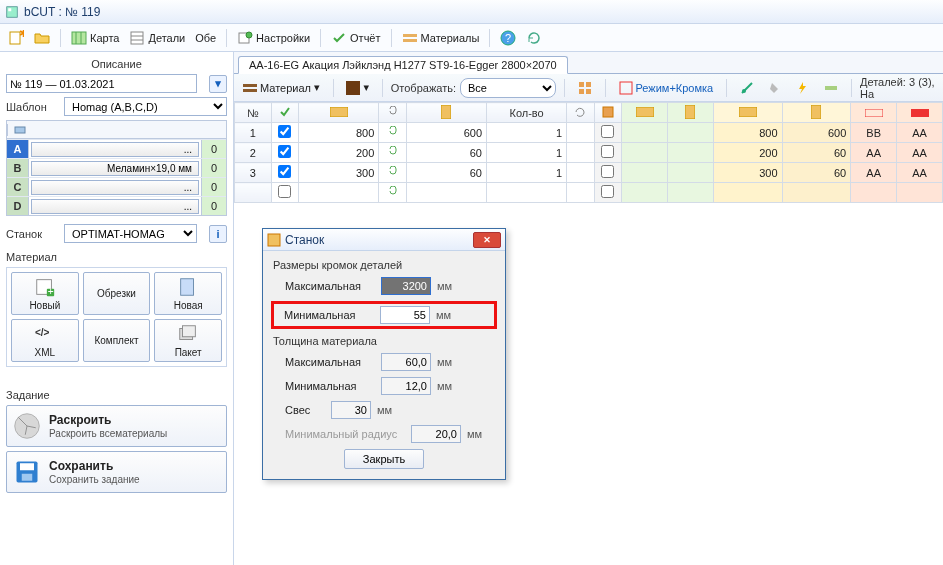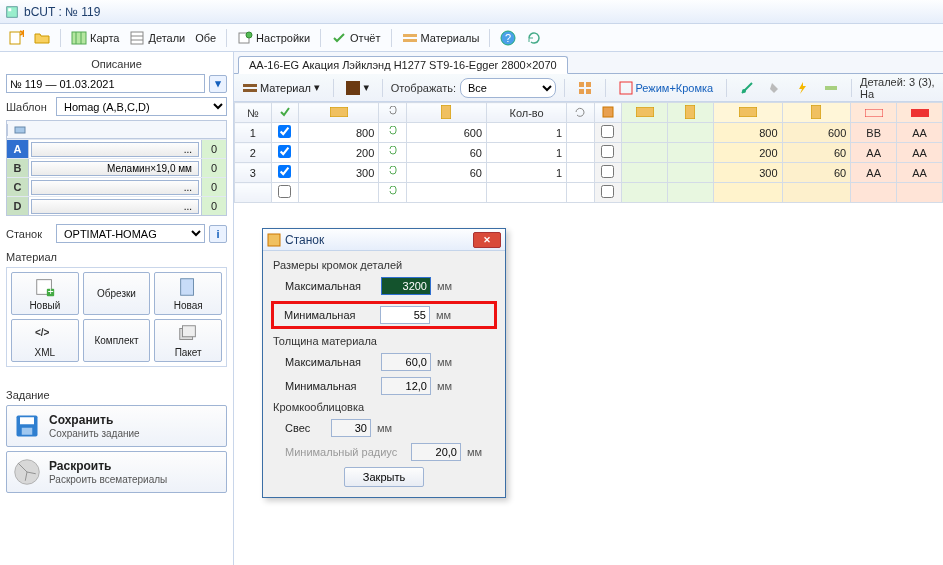--- a/index.html
+++ b/index.html
@@ -15,21 +15,21 @@
 .tbtn { display: flex; align-items: center; gap: 3px; padding: 2px 4px; border-radius: 2px; }
 .tbtn svg { width: 16px; height: 16px; }
 .sep { width: 1px; height: 18px; background: #d0d8e6; margin: 0 4px; }
 
 
 .main { display: flex; height: calc(100% - 52px); }
 .left { width: 234px; border-right: 1px solid #c9d6ea; padding: 4px 6px; display: flex; flex-direction: column; gap: 4px; background: #fff; }
 .right { flex: 1; display: flex; flex-direction: column; position: relative; }
 
 .lbl { color: #333; }
-.fld-row { display: flex; align-items: center; gap: 4px; }
+.fld-row { display: flex; align-items: center; gap: 12px; }
 input[type=text], select {
   border: 1px solid #9fb4d4; background: #fff; padding: 1px 3px; font-size: 11px; height: 19px;
 }
 .info-btn { width: 18px; height: 18px; border: 1px solid #9fb4d4; background: #eaf2ff; display:flex; align-items:center; justify-content:center; border-radius:2px; color:#1560bd; font-weight:bold; }
 
 .section-title { text-align: center; margin-top: 2px; }
 
 
 .kromka-table { border: 1px solid #bcc9df; }
 .kromka-head { display:flex; background:#f4f7fc; border-bottom:1px solid #bcc9df; height:18px; align-items:center; }
@@ -80,21 +80,21 @@
 
 .modal { position:absolute; left:262px; top:228px; width:244px; border:1px solid #3b6ea5; background:#f0f0f0; box-shadow:3px 3px 6px rgba(0,0,0,0.2); }
 .modal-title { height:22px; background:linear-gradient(#fdfeff,#e6eefb); border-bottom:1px solid #c4d4ea; display:flex; align-items:center; padding:0 4px; gap:4px; }
 .modal-title span { color:#1d3d6b; font-size:12px; flex:1; }
 .modal-title .close { width:28px; height:16px; background:#d94b3a; border:1px solid #a33; border-radius:2px; display:flex; align-items:center; justify-content:center; color:#fff; font-size:9px; font-weight:bold; }
 .modal-body { padding:8px 10px 10px 10px; display:flex; flex-direction:column; gap:6px; }
 .group-title { color:#333; }
 .mr { display:flex; align-items:center; gap:6px; padding-left:12px; }
 .mr .mlbl { width:90px; }
 .mr input { width:50px; text-align:right; border:1px solid #9fb4d4; height:18px; padding:0 3px; }
-.mr input.sel { background:#14532d; color:#fff; border-color:#2f6fd0; }
+.mr input.sel { background:#737373; color:#fff; border-color:#2f6fd0; }
 .mr .unit { color:#555; }
 .highlight-row { border:3px solid #e11; padding:2px 10px; margin-left:-2px; margin-right:-2px; }
 .modal .closebtn { align-self:center; padding:3px 18px; border:1px solid #9fb4d4; background:linear-gradient(#fdfdfd,#e8ecf4); border-radius:2px;text-align:right; }
 .disabled { color:#9a9a9a; }
 input.ro { background:#f5f5f5; }
 
 </style>
 </head>
 <body>
 
@@ -268,32 +268,32 @@
             <rect x="3" y="6" width="14" height="12" fill="#ddd" stroke="#888"></rect>
             <rect x="6" y="3" width="14" height="12" fill="#eee" stroke="#888"></rect>
           </svg>
           <span>Пакет</span>
         </div>
     </div>
 
     <div class="lbl" style="margin-top:18px">Задание</div>
     <div class="task-btn">
       <svg viewBox="0 0 32 32">
+          <circle cx="16" cy="16" r="14" fill="#d8d8d8" stroke="#aaa"></circle>
+          <path d="M16 16L6 6M16 16l10 2M16 16l-2 10" stroke="#888"></path>
+        </svg>
+      <div class="txt"><b>Раскроить</b><small>Раскроить всематериалы</small></div>
+    </div>
+    <div class="task-btn">
+      <svg viewBox="0 0 32 32">
           <rect x="4" y="4" width="24" height="24" fill="#2f7fd0" rx="2"></rect>
           <rect x="8" y="6" width="16" height="8" fill="#fff"></rect>
           <rect x="10" y="18" width="12" height="8" fill="#a0c8f0"></rect>
         </svg>
       <div class="txt"><b>Сохранить</b><small>Сохранить задание</small></div>
-    </div>
-    <div class="task-btn">
-      <svg viewBox="0 0 32 32">
-          <circle cx="16" cy="16" r="14" fill="#d8d8d8" stroke="#aaa"></circle>
-          <path d="M16 16L6 6M16 16l10 2M16 16l-2 10" stroke="#888"></path>
-        </svg>
-      <div class="txt"><b>Раскроить</b><small>Раскроить всематериалы</small></div>
     </div>
   </div>
 
   <div class="right">
     <div class="tabstrip">
       <div class="tab">AA-16-EG Акация Лэйклэнд H1277 ST9-16-Egger 2800×2070</div>
     </div>
     <div class="rtoolbar">
       <div class="dd">
           <svg viewBox="0 0 14 14">
@@ -504,21 +504,20 @@
     <div class="mr">
       <span class="mlbl">Максимальная</span>
       <input class="ro" readonly="" value="60,0" style="">
       <span class="unit">мм</span>
     </div>
     <div class="mr">
       <span class="mlbl">Минимальная</span>
       <input class="ro" readonly="" value="12,0" style="">
       <span class="unit">мм</span>
     </div>
-    <div class="group-title">Кромкооблицовка</div>
     <div class="mr">
       <span class="mlbl" style="width:40px">Свес</span>
       <input class="ro" readonly="" style="width: 40px;" value="30">
       <span class="unit">мм</span>
     </div>
     <div class="mr disabled">
       <span class="mlbl" style="width:120px">Минимальный радиус</span>
       <input class="ro" readonly="" value="20,0" style="">
       <span class="unit">мм</span>
     </div>

